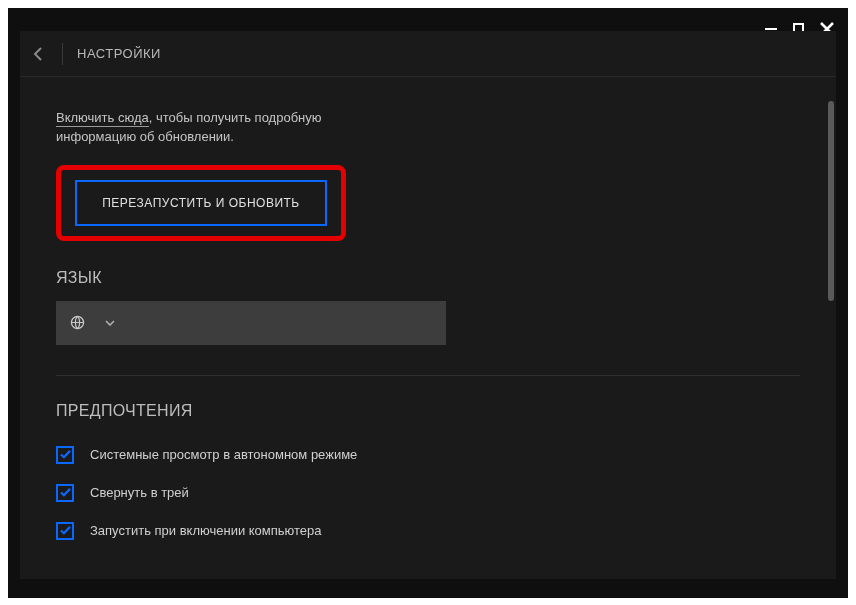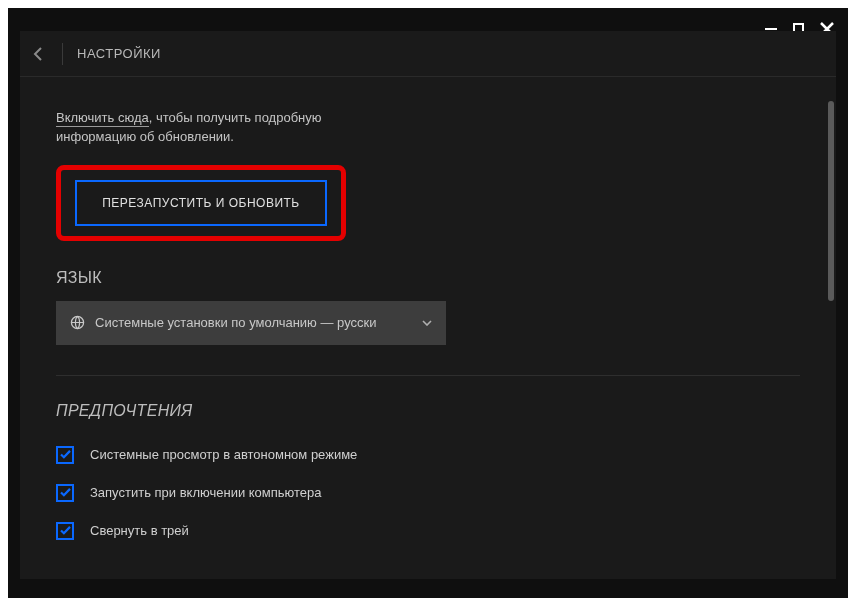--- a/index.html
+++ b/index.html
@@ -91,21 +91,21 @@
     cursor: pointer;
   }
   .globe-icon { color: #c8c8c8; margin-right: 10px; flex-shrink: 0; }
   .globe-icon svg { width: 15px; height: 15px; display: block; }
   .lang-text { font-size: 13px; color: #c8c8c8; flex: 1; white-space: nowrap; overflow: hidden; }
   .dropdown-chevron { margin-left: 10px; color: #b0b0b0; }
   .dropdown-chevron svg { width: 10px; height: 6px; display: block; }
 
   .divider { height: 1px; background: #2e2e2e; margin: 30px 0 26px 0; }
 
-  .prefs .section-label { margin-top: 0; margin-bottom: 26px; font-style: italic; }
+  .prefs .section-label { margin-top: 0; margin-bottom: 26px; }
   .checkbox-row {
     display: flex; align-items: center;
     margin-bottom: 20px;
     cursor: pointer;
   }
   .checkbox {
     width: 18px; height: 18px;
     border: 2px solid #0a68ff;
     display: flex; align-items: center; justify-content: center;
     margin-right: 16px;
@@ -151,21 +151,20 @@
       </div>
 
       <div class="section-label">ЯЗЫК</div>
       <div class="lang-select">
         <span class="globe-icon">
           <svg viewBox="0 0 16 16">
               <circle cx="8" cy="8" r="6.5" stroke="#c8c8c8" stroke-width="1.4" fill="none"></circle>
               <path d="M1.5 8 H14.5 M8 1.5 C5 4 5 12 8 14.5 C11 12 11 4 8 1.5" stroke="#c8c8c8" stroke-width="1.2" fill="none"></path>
             </svg>
         </span>
-        <span class="lang-text">Системные установки по умолчанию — русски</span>
         <span class="dropdown-chevron">
           <svg viewBox="0 0 10 6">
               <path d="M1 1 L5 5 L9 1" stroke="#b0b0b0" stroke-width="1.6" fill="none"></path>
             </svg>
         </span>
       </div>
 
       <div class="divider"></div>
 
       <div class="prefs">
@@ -179,30 +178,30 @@
           </span>
           <span class="checkbox-label">Системные просмотр в автономном режиме</span>
         </div>
 
         <div class="checkbox-row">
           <span class="checkbox">
             <svg viewBox="0 0 12 10">
                 <path d="M1 5 L4.2 8 L11 1"></path>
               </svg>
           </span>
-          <span class="checkbox-label">Запустить при включении компьютера</span>
+          <span class="checkbox-label">Свернуть в трей</span>
         </div>
 
         <div class="checkbox-row">
           <span class="checkbox">
             <svg viewBox="0 0 12 10">
                 <path d="M1 5 L4.2 8 L11 1"></path>
               </svg>
           </span>
-          <span class="checkbox-label">Свернуть в трей</span>
+          <span class="checkbox-label">Запустить при включении компьютера</span>
         </div>
       </div>
 
     </div>
 
     <div class="scroll-thumb"></div>
   </div>
 </div>
 
 </body></html>

